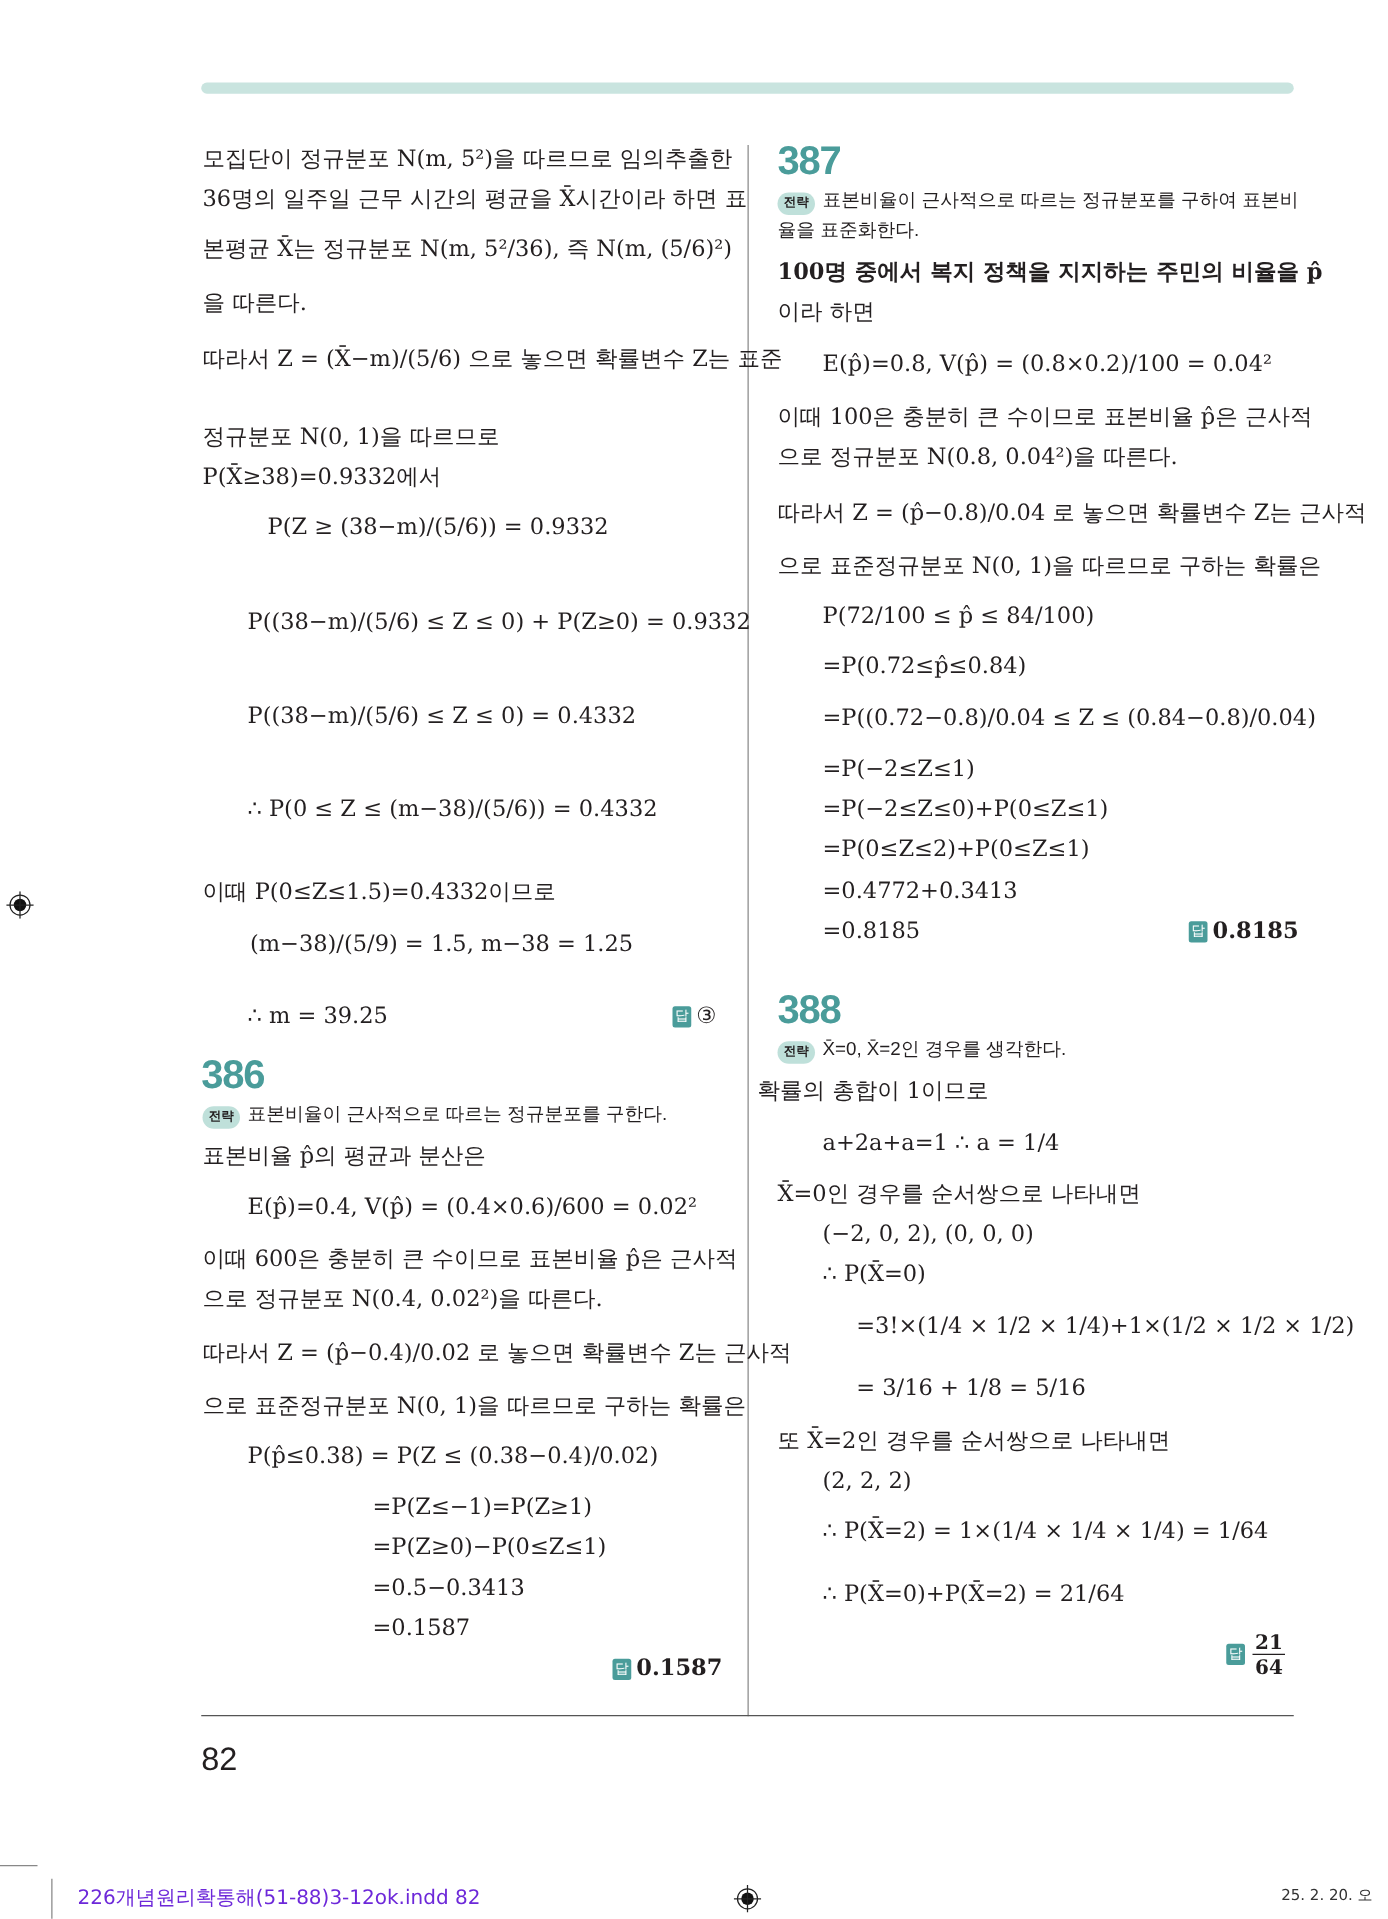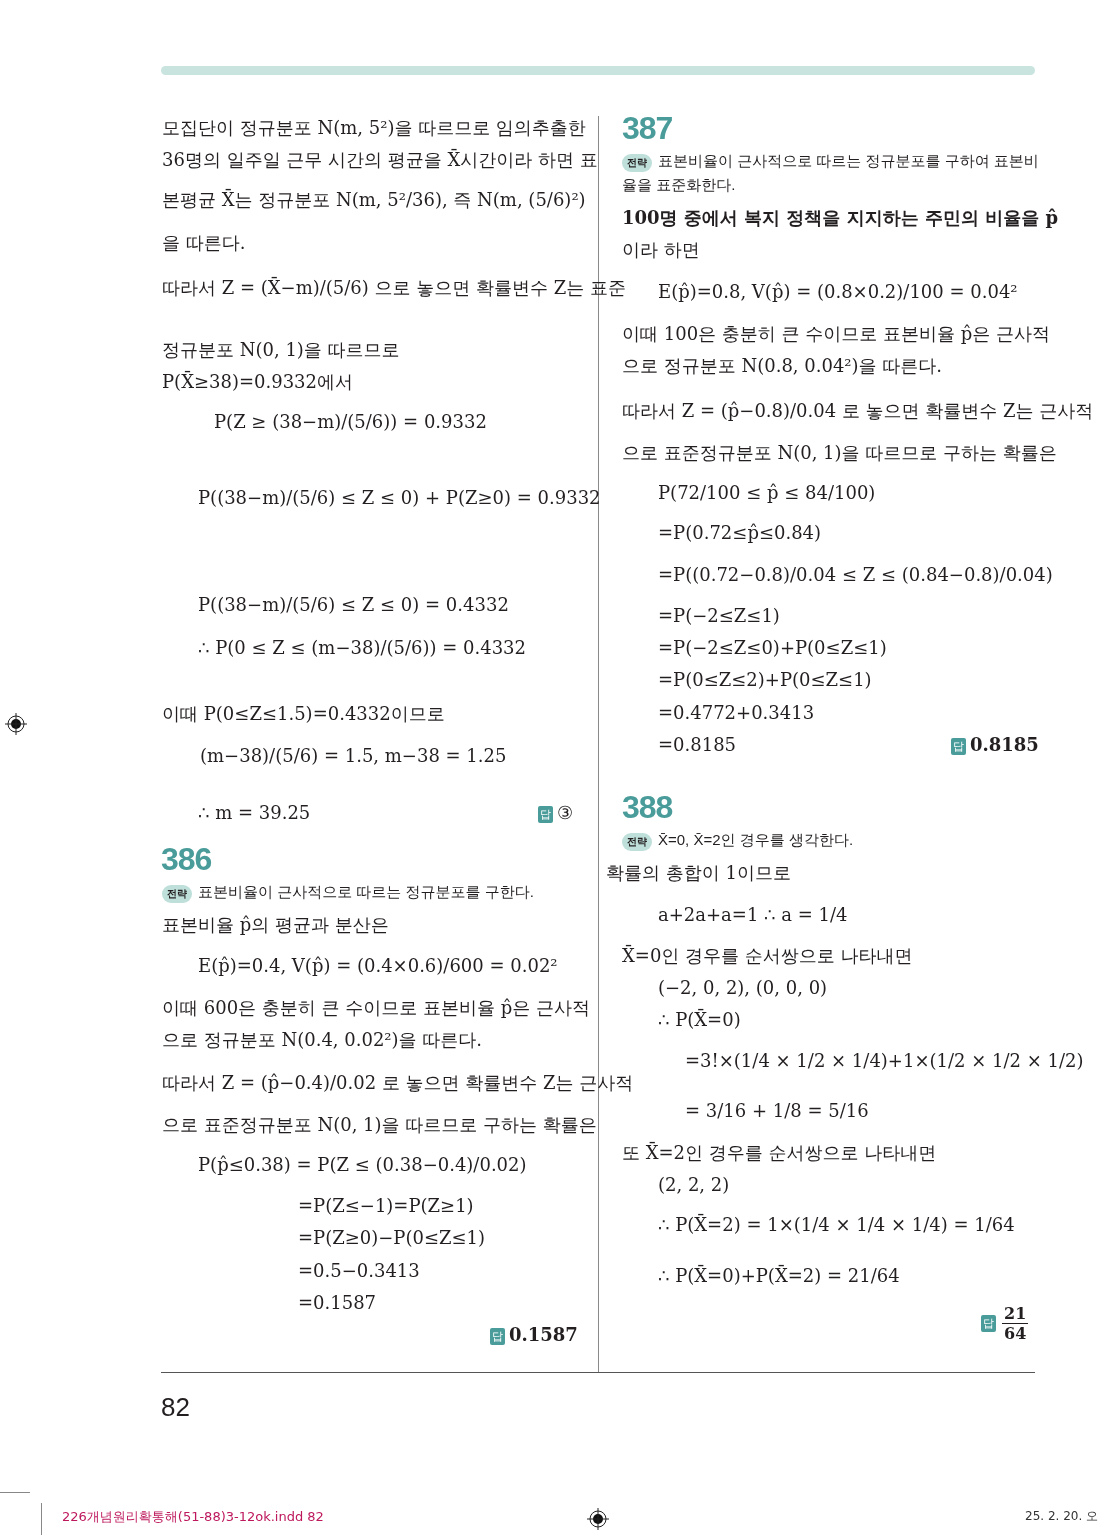--- a/index.html
+++ b/index.html
@@ -12,21 +12,21 @@
   .ln { position:absolute; white-space:nowrap; font-size:18px; line-height:24px; }
   .num { position:absolute; font-family:"Liberation Sans", sans-serif; font-weight:bold; font-size:32px; color:#4a9c9a; letter-spacing:-1px; }
   .strategy { position:absolute; font-family:"Liberation Sans", sans-serif; font-size:15px; line-height:22px; white-space:nowrap; color:#231f20; }
   .tag { display:inline-block; background:#bfe0da; border-radius:9px; padding:0 5px; font-weight:bold; font-size:10px; line-height:18px; margin-right:6px; color:#231f20; }
   .ans { position:absolute; white-space:nowrap; font-size:18px; line-height:24px; }
   .ansbox { display:inline-block; width:15px; height:17px; background:#4a9c9a; color:#fff; border-radius:2px; font-family:"Liberation Sans", sans-serif; font-size:11px; line-height:17px; text-align:center; vertical-align:middle; margin-right:4px; }
   .bold { font-weight:bold; }
   .frac { display:inline-block; vertical-align:middle; text-align:center; margin:0 2px; }
   .frac > span { display:block; font-size:16px; line-height:19px; padding:0 2px; }
   .frac > span.n { border-bottom:1px solid #231f20; }
-  .footer-file { position:absolute; left:62px; top:1508px; font-family:"DejaVu Sans", sans-serif; font-size:13px; color:#be185d; }
+  .footer-file { position:absolute; left:62px; top:1508px; font-family:"DejaVu Sans", sans-serif; font-size:16px; color:#6d28d9; }
   .footer-date { position:absolute; left:1025px; top:1508px; font-family:"DejaVu Sans", sans-serif; font-size:12px; color:#333; }
   .footer-tick { position:absolute; left:41px; top:1503px; width:1px; height:32px; background:#888; }
   .footer-hline { position:absolute; left:0; top:1492px; width:30px; height:1px; background:#888; }
   .reg { position:absolute; width:22px; height:22px; }
 </style>
 </head>
 <body>
 
 <div class="topbar"></div>
 <div class="vdivider"></div>
@@ -47,24 +47,24 @@
 <div>
   <div class="ln" style="left:162px; top:116px;">모집단이 정규분포 N(m, 5²)을 따르므로 임의추출한</div>
   <div class="ln" style="left:162px; top:148px;">36명의 일주일 근무 시간의 평균을 X̄시간이라 하면 표</div>
   <div class="ln" style="left:162px; top:188px;">본평균 X̄는 정규분포 N(m, 5²/36), 즉 N(m, (5/6)²)</div>
   <div class="ln" style="left:162px; top:231px;">을 따른다.</div>
   <div class="ln" style="left:162px; top:276px;">따라서 Z = (X̄−m)/(5/6) 으로 놓으면 확률변수 Z는 표준</div>
   <div class="ln" style="left:162px; top:338px;">정규분포 N(0, 1)을 따르므로</div>
   <div class="ln" style="left:162px; top:370px;">P(X̄≥38)=0.9332에서</div>
   <div class="ln" style="left:198px; top:410px;margin-left:16px;">P(Z ≥ (38−m)/(5/6)) = 0.9332</div>
   <div class="ln" style="left:198px; top:486px;">P((38−m)/(5/6) ≤ Z ≤ 0) + P(Z≥0) = 0.9332</div>
-  <div class="ln" style="left:198px; top:593px;text-align:right;">P((38−m)/(5/6) ≤ Z ≤ 0) = 0.4332</div>
+  <div class="ln" style="left:198px; top:561px;text-align:right;">P((38−m)/(5/6) ≤ Z ≤ 0) = 0.4332</div>
   <div class="ln" style="left:198px; top:636px;">∴ P(0 ≤ Z ≤ (m−38)/(5/6)) = 0.4332</div>
   <div class="ln" style="left:162px; top:702px;">이때 P(0≤Z≤1.5)=0.4332이므로</div>
-  <div class="ln" style="left:200px; top:744px;">(m−38)/(5/6) = 1.5,   m−38 = 1.25</div>
+  <div class="ln" style="left:200px; top:744px;">(m−38)/(5/9) = 1.5,   m−38 = 1.25</div>
   <div class="ln" style="left:198px; top:801px;">∴ m = 39.25</div>
   <div class="ans" style="left:538px; top:801px;">
     <span class="ansbox">답</span><span>③</span>
   </div>
 
   <div class="num" style="left:161px; top:841px;">386</div>
   <div class="strategy" style="left:162px; top:881px;">
     <span class="tag">전략</span><span>표본비율이 근사적으로 따르는 정규분포를 구한다.</span>
   </div>
   <div class="ln" style="left:162px; top:913px;">표본비율 p̂의 평균과 분산은</div>

